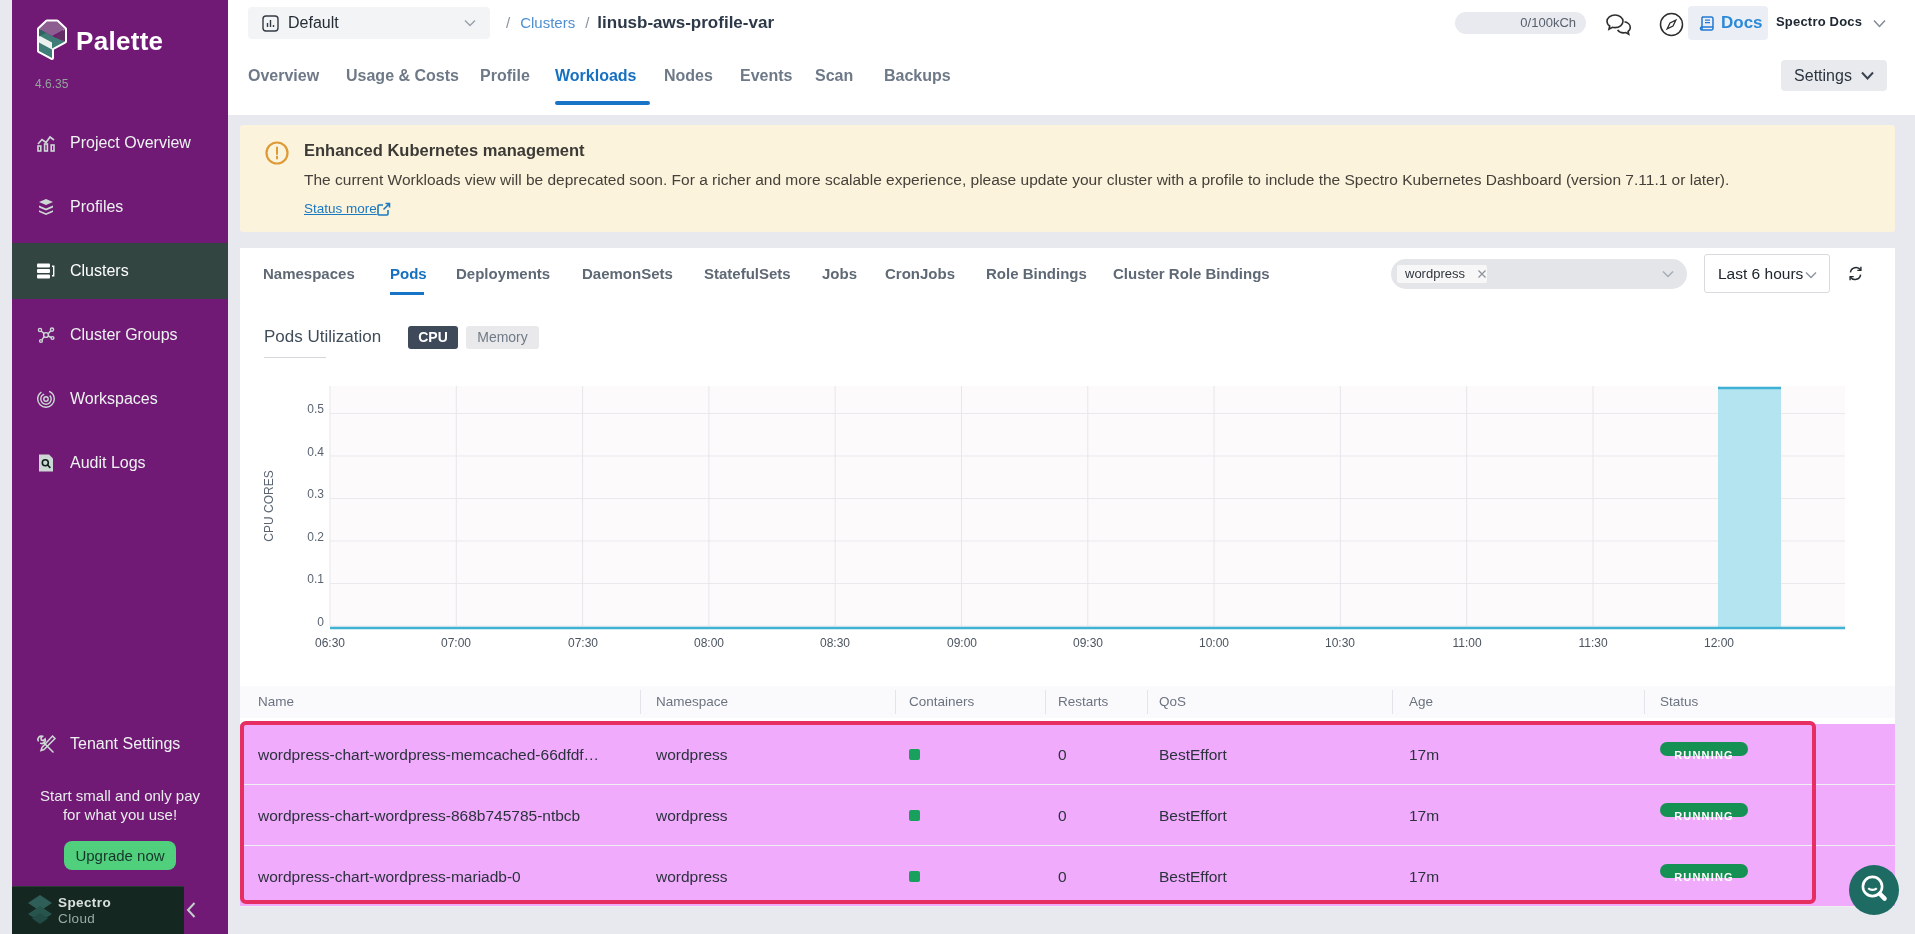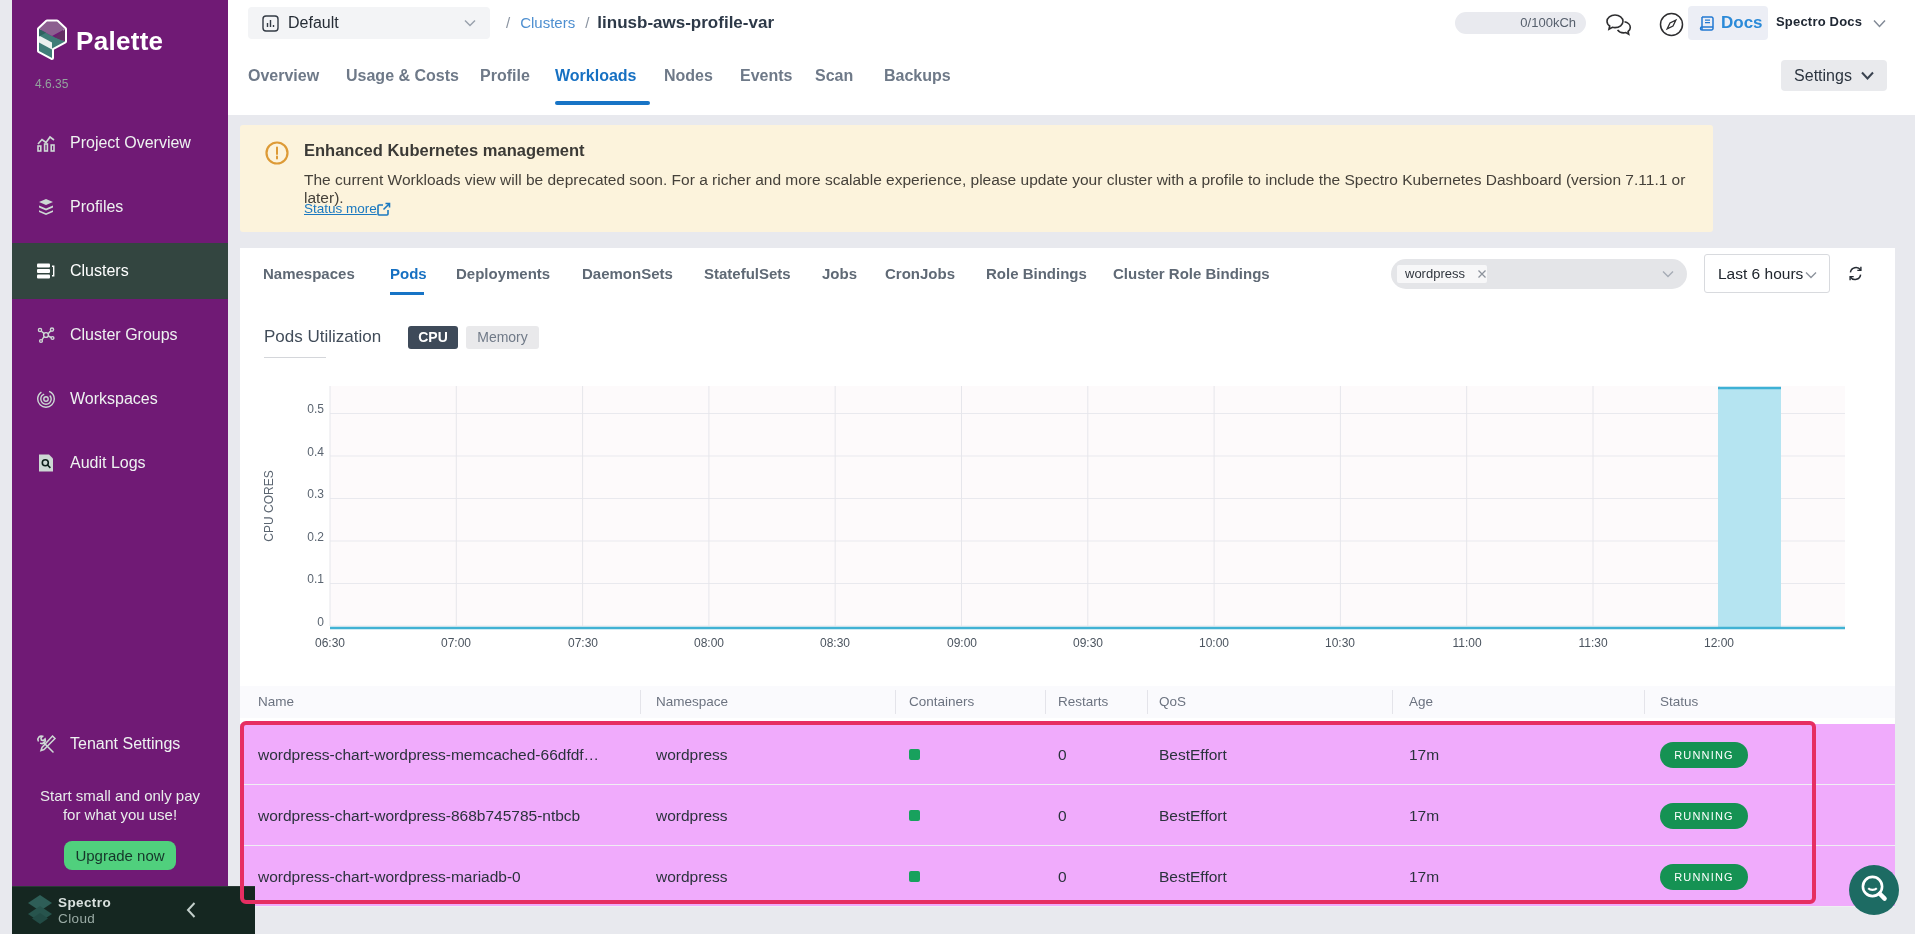--- a/index.html
+++ b/index.html
@@ -6,39 +6,39 @@
 html,body{width:1915px;height:934px;font-family:"Liberation Sans",sans-serif;overflow:hidden;background:#e8e9ee;position:relative}
 
 #sidebar{position:absolute;left:12px;top:0;width:216px;height:934px;background:#701a75;z-index:5}
 #sidebar .version{position:absolute;left:23px;top:77px;font-size:12px;color:#93a39d}
 .nav-item{position:absolute;left:0;width:216px;height:56px;display:flex;align-items:center;color:#eef3f1;font-size:16px}
 .nav-item svg{position:absolute;left:24px}
 .nav-item span{position:absolute;left:58px}
 .nav-hl{background:#334540}
 #promo{position:absolute;left:0;top:786px;width:216px;text-align:center;color:#e8edeb;font-size:15px;line-height:19px}
 #upgrade{position:absolute;left:52px;top:841px;width:112px;height:29px;background:#50d07d;border-radius:8px;color:#16352a;font-size:15px;text-align:center;line-height:29px}
-#sfoot{position:absolute;left:0;top:886px;width:243px;height:48px;background:#152721;border-top:1px solid rgba(255,255,255,.09)}
+#sfoot{position:absolute;left:0;top:886px;width:172px;height:48px;background:#152721;border-top:1px solid rgba(255,255,255,.09)}
 
 #header{position:absolute;left:216px;top:0;width:1699px;height:115px;background:#fff}
 #projsel{position:absolute;left:32px;top:7px;width:242px;height:32px;background:#f3f4f6;border-radius:4px}
 #projsel .lbl{position:absolute;left:40px;top:7px;font-size:16px;color:#262d36}
 #crumb{position:absolute;left:290px;top:13px;font-size:15px;color:#8a93a0}
 #crumb a{color:#4e8fd0;text-decoration:none;margin:0 10px}
 #crumb b{color:#2d3948;font-size:17px;font-weight:700;margin-left:8px}
 #usagepill{position:absolute;left:1239px;top:12px;width:131px;height:22px;background:#e9eaef;border-radius:11px;font-size:13px;color:#565f6c;text-align:right;line-height:22px;padding-right:10px}
 #docsbtn{position:absolute;left:1472px;top:6px;width:80px;height:34px;background:#eceef5;border-radius:4px;color:#2b8ad8;font-size:17px;font-weight:700;line-height:34px}
 #docsbtn span{position:absolute;left:33px;top:0}
 #specdocs{position:absolute;left:1560px;top:14px;font-size:13px;font-weight:600;color:#202834;letter-spacing:.2px}
 
 .tab1{position:absolute;top:67px;font-size:16px;font-weight:600;color:#6e7988;white-space:nowrap}
 .tab1.act{color:#1670c2}
 #tabline{position:absolute;top:101px;height:4px;background:#1774c6;border-radius:2px}
 #settingsbtn{position:absolute;left:1565px;top:60px;width:106px;height:31px;background:#e9eaed;border-radius:4px;font-size:16px;color:#2c3540;text-align:center;line-height:31px}
 
-#banner{position:absolute;left:240px;top:125px;width:1473px;height:107px;background:#fcf3dc;border-radius:3px}
+#banner{position:absolute;left:240px;top:125px;width:1655px;height:107px;background:#fcf3dc;border-radius:3px}
 #banner h3{position:absolute;left:64px;top:16px;font-size:16.5px;font-weight:600;color:#3b3a36}
 #banner p{position:absolute;left:64px;top:46px;font-size:15.5px;color:#45413a}
 #banner .lm{position:absolute;left:64px;top:76px;font-size:13.5px;color:#1b79c0;text-decoration:underline}
 
 #card{position:absolute;left:240px;top:248px;width:1655px;height:657px;background:#fff}
 .tab2{position:absolute;top:17px;font-size:15px;font-weight:600;color:#5f6975;white-space:nowrap}
 .tab2.act{color:#1670c2}
 #tab2line{position:absolute;top:44px;height:3px;background:#1774c6}
 #filterbox{position:absolute;left:1151px;top:11px;width:296px;height:30px;background:#e4e5e8;border-radius:15px}
 #filtertag{position:absolute;left:6px;top:6px;height:18px;background:#f7f7f8;border-radius:2px;font-size:13px;color:#30363e;line-height:18px;padding:0 22px 0 8px}
@@ -47,21 +47,21 @@
 #podtitleline{position:absolute;left:24px;top:109px;width:62px;height:1px;background:#d4d6da}
 #cpubtn{position:absolute;left:168px;top:78px;width:50px;height:23px;background:#3e4a59;border-radius:3px;color:#fff;font-size:14px;font-weight:700;text-align:center;line-height:23px}
 #membtn{position:absolute;left:226px;top:78px;width:73px;height:23px;background:#e9e9eb;border-radius:3px;color:#707a88;font-size:14px;text-align:center;line-height:23px}
 
 .th{position:absolute;top:438px;height:32px;font-size:13.5px;color:#6c7380;line-height:32px}
 #thead{position:absolute;left:0;top:438px;width:1655px;height:32px;background:#fafafd}
 .vsep{position:absolute;top:442px;height:24px;width:1px;background:#e4e4ea}
 .row{position:absolute;left:0;width:1655px;height:61px;background:#f0abfc;border-bottom:1px solid #efeff2}
 .cell{position:absolute;font-size:15.5px;color:#2b323d;line-height:61px;white-space:nowrap}
 .gsq{position:absolute;top:25px;width:11px;height:11px;background:#18a15d;border-radius:2px}
-.pill{position:absolute;left:1420px;top:18px;width:88px;height:26px;background:#159253;border-radius:13px;color:#fff;font-size:11px;font-weight:400;letter-spacing:1.2px;text-align:center;line-height:26px}
+.pill{position:absolute;left:1420px;top:18px;width:88px;height:14px;background:#159253;border-radius:13px;color:#fff;font-size:11px;font-weight:700;letter-spacing:1.2px;text-align:center;line-height:26px}
 #redbox{position:absolute;left:240px;top:721px;width:1576px;height:183px;border:4px solid #e62e62;border-radius:6px;z-index:6}
 #chatfab{position:absolute;left:1849px;top:865px;width:50px;height:50px;border-radius:50%;background:#1d6b63;z-index:7}
 </style>
 </head>
 <body>
 <aside id="sidebar">
   <svg style="position:absolute;left:21px;top:19px" width="38" height="45" viewBox="0 0 38 45">
     <path d="M6 10 L14 2.5 L24 2.5 L32 10 L32 22.5 L19 29.5 L19 39 L6 32 Z" fill="none" stroke="#fff" stroke-width="4" stroke-linejoin="round"></path>
     <path d="M6 10 L19 17 L32 22.5 L19 29.5 L19 39 L6 32 Z" fill="#3f7d78"></path>
     <path d="M6 10 L14 2.5 L24 2.5 L32 10 L19 17 Z" fill="#8c5f90"></path>

